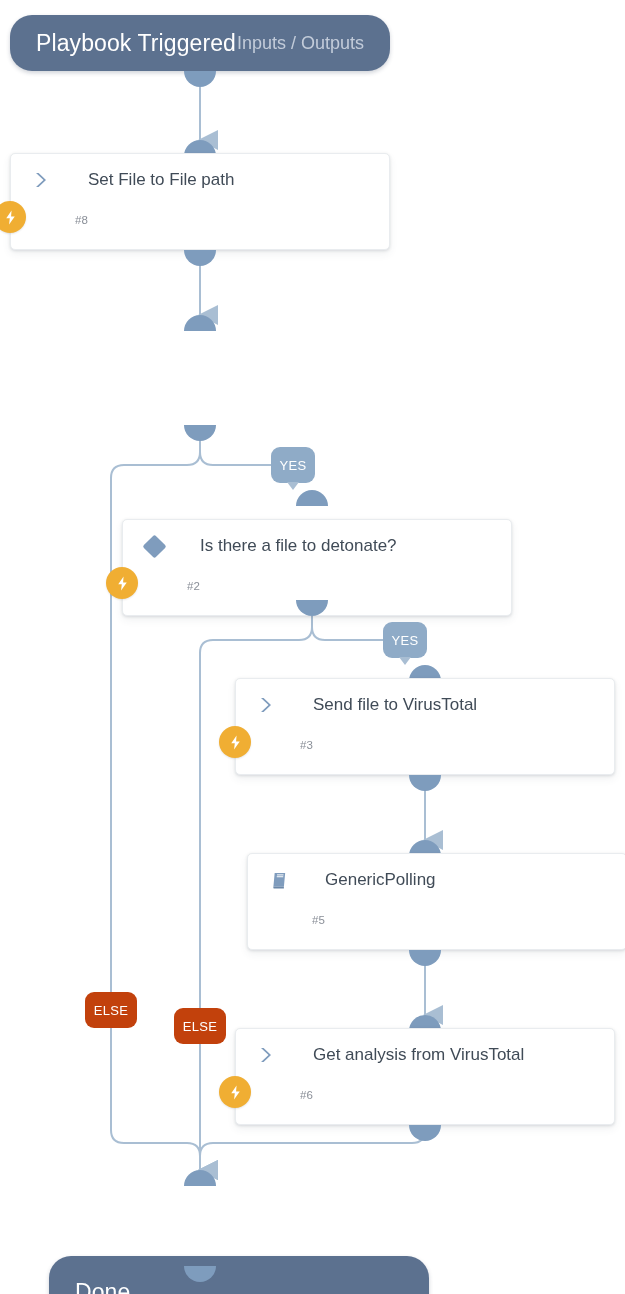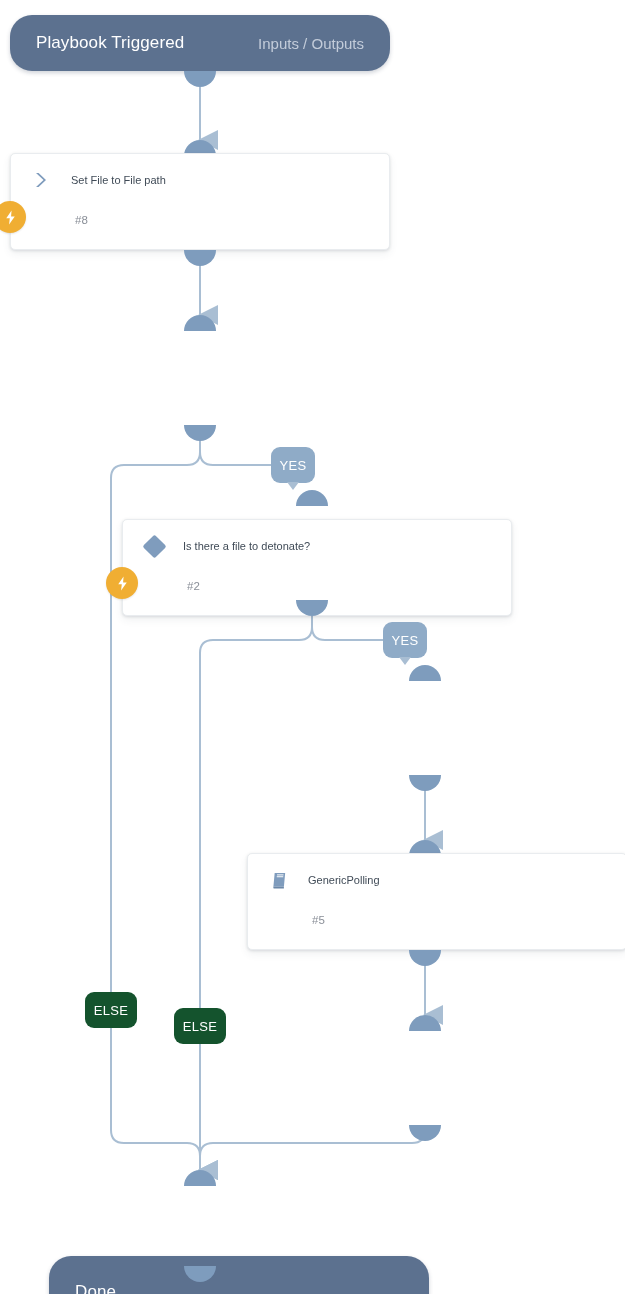--- a/index.html
+++ b/index.html
@@ -36,28 +36,28 @@
     box-sizing: border-box;
     background: #5c718f;
     border-radius: 22px;
     box-shadow: 0 2px 4px rgba(40,55,80,0.22);
     display: flex;
     align-items: center;
     padding: 0 26px;
   }
   .pill .pill-title {
     color: #ffffff;
-    font-size: 17px;
+    font-size: 23px;
     letter-spacing: 0.1px;
     white-space: nowrap;
   }
   .pill .pill-sub {
     margin-left: auto;
     color: #c3ccda;
-    font-size: 15px;
+    font-size: 18px;
     white-space: nowrap;
   }
 
   
   .card {
     position: absolute;
     box-sizing: border-box;
     background: #ffffff;
     border: 1px solid #e9ecef;
     border-radius: 5px;
@@ -71,22 +71,22 @@
   }
   .card-icon {
     width: 26px;
     height: 26px;
     flex: 0 0 26px;
     display: flex;
     align-items: center;
     justify-content: center;
   }
   .card-title {
-    margin-left: 16px;
-    font-size: 11px;
+    margin-left: 33px;
+    font-size: 17px;
     color: #404b57;
     white-space: nowrap;
   }
   .card-foot {
     position: relative;
     height: 38px;
   }
   .card-id {
     position: absolute;
     left: 64px;
@@ -125,21 +125,21 @@
     border-radius: 9px;
     display: flex;
     align-items: center;
     justify-content: center;
     padding: 0 12px;
     font-size: 13px;
     color: #ffffff;
     letter-spacing: 0.3px;
   }
   .badge-yes { background: #8fabc7; }
-  .badge-else { background: #14532d; }
+  .badge-else { background: #c2410c; }
   .badge-tail {
     position: absolute;
     left: 50%;
     bottom: -7px;
     margin-left: -6px;
     width: 0;
     height: 0;
     border-left: 6px solid transparent;
     border-right: 6px solid transparent;
     border-top: 8px solid #a9bed3;
@@ -247,20 +247,38 @@
     </div>
   </div>
   <div class="port port-out" style="left:296px; top:600px;"></div>
 
   <div class="badge badge-yes" style="left:383px; top:622px; width:44px;">
     <span>YES</span>
     <span class="badge-tail"></span>
   </div>
 
   <div class="port port-in" style="left:409px; top:665px;"></div>
+  <div class="card" style="left:235px; top:678px; width:380px; height:97px;">
+    <div class="card-head">
+      <span class="card-icon">
+        <svg width="18" height="18" viewBox="0 0 18 18" aria-hidden="true">
+          <path d="M3 2 L10.5 9 L3 16 L5.6 16 L13 9 L5.6 2 Z" fill="#7f9cbd"></path>
+        </svg>
+      </span>
+      <span class="card-title">Send file to VirusTotal</span>
+    </div>
+    <div class="card-foot">
+      <span class="bolt-badge">
+        <svg width="17" height="17" viewBox="0 0 24 24" aria-hidden="true">
+          <path d="M13.5 2 L6 13 L11 13 L10 22 L18 10.5 L12.8 10.5 Z" fill="#ffffff"></path>
+        </svg>
+      </span>
+      <span class="card-id">#3</span>
+    </div>
+  </div>
   <div class="port port-out" style="left:409px; top:775px;"></div>
 
   <div class="port port-in" style="left:409px; top:840px;"></div>
   <div class="card" style="left:247px; top:853px; width:380px; height:97px;">
     <div class="card-head">
       <span class="card-icon">
         <svg width="21" height="21" viewBox="0 0 24 24" aria-hidden="true">
           <path d="M6.5 3.5 L18.5 3.5 L17 19 L5 19 Z" fill="#7f9cbd"></path>
           <path d="M5 19 L17 19 L17 21 L5.9 21 C5.1 21 4.8 20.3 5 19 Z" fill="#6b87a8"></path>
           <path d="M9.2 5.6 L16.6 5.6" stroke="#ffffff" stroke-width="1.1" fill="none"></path>
@@ -269,20 +287,38 @@
       </span>
       <span class="card-title">GenericPolling</span>
     </div>
     <div class="card-foot">
       <span class="card-id">#5</span>
     </div>
   </div>
   <div class="port port-out" style="left:409px; top:950px;"></div>
 
   <div class="port port-in" style="left:409px; top:1015px;"></div>
+  <div class="card" style="left:235px; top:1028px; width:380px; height:97px;">
+    <div class="card-head">
+      <span class="card-icon">
+        <svg width="18" height="18" viewBox="0 0 18 18" aria-hidden="true">
+          <path d="M3 2 L10.5 9 L3 16 L5.6 16 L13 9 L5.6 2 Z" fill="#7f9cbd"></path>
+        </svg>
+      </span>
+      <span class="card-title">Get analysis from VirusTotal</span>
+    </div>
+    <div class="card-foot">
+      <span class="bolt-badge">
+        <svg width="17" height="17" viewBox="0 0 24 24" aria-hidden="true">
+          <path d="M13.5 2 L6 13 L11 13 L10 22 L18 10.5 L12.8 10.5 Z" fill="#ffffff"></path>
+        </svg>
+      </span>
+      <span class="card-id">#6</span>
+    </div>
+  </div>
   <div class="port port-out" style="left:409px; top:1125px;"></div>
 
   <div class="badge badge-else" style="left:85px; top:992px; width:52px;">
     <span>ELSE</span>
   </div>
 
   <div class="badge badge-else" style="left:174px; top:1008px; width:52px;">
     <span>ELSE</span>
   </div>
 

